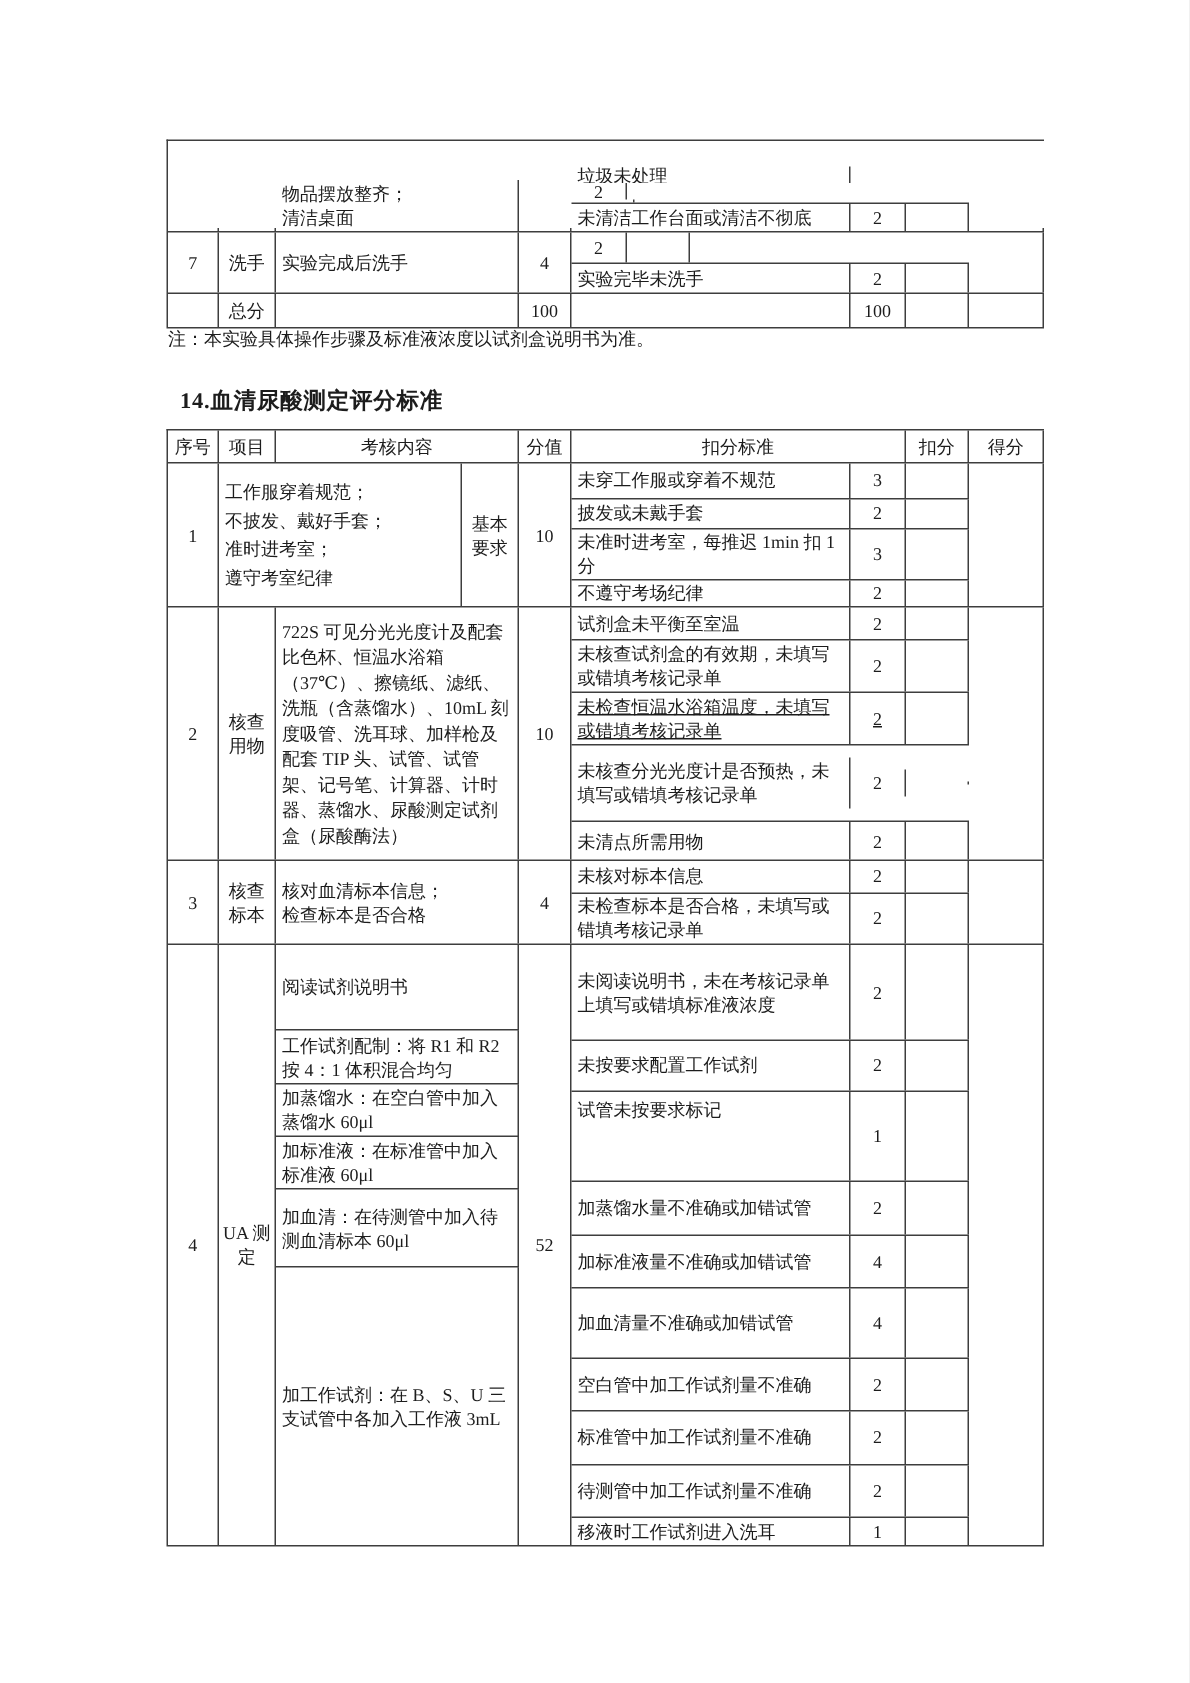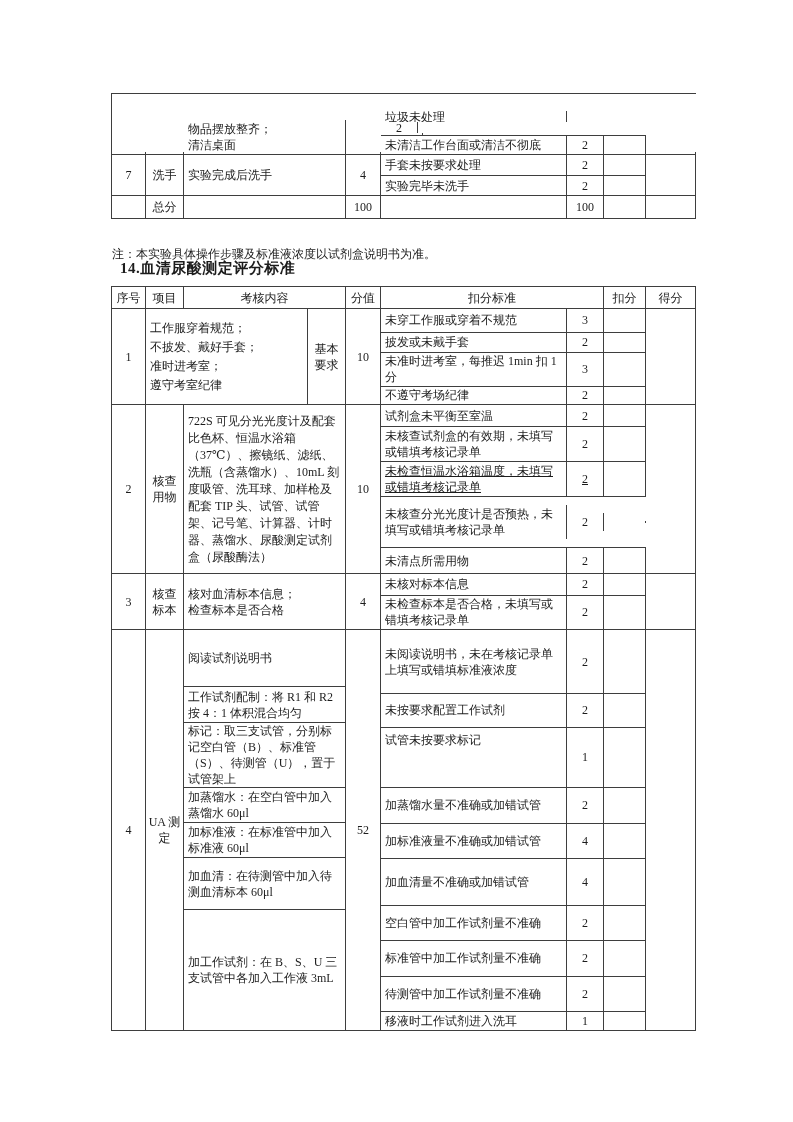--- a/index.html
+++ b/index.html
@@ -17,21 +17,21 @@
     white-space:pre-line;overflow:hidden;
   }
   .cc{justify-content:center;text-align:center;padding:1px 1px;}
   .top{align-items:flex-start;}
   .stack{display:flex;flex-direction:column;}
   .drow{display:flex;}
   .grow{flex:1 1 auto;min-height:0;}
   .hdr .c{justify-content:center;text-align:center;}
   .lh17{line-height:17px;}
   .lh19{line-height:19px;}
-  .note{position:absolute;left:112px;top:218px;width:570px;font-size:12px;margin-top:28px;}
+  .note{position:absolute;left:112px;top:218px;width:570px;font-size:12px;}
   .title{position:absolute;left:120px;top:260px;font-size:15px;font-weight:bold;letter-spacing:0.5px;}
   
   .w-seq{width:34px}.w-item{width:38px}.w-cont{width:162px}.w-score{width:35px}
   .w-dstack{width:265px}.w-dtext{width:186px}.w-dval{width:37px}.w-kf{width:42px}.w-df{width:50px}
   .w-std{width:223px}
 </style>
 </head>
 <body>
 
 <div class="page">
@@ -59,21 +59,20 @@
       <div class="c w-df"></div>
     </div>
 
     <div class="row bb" style="height:40px;">
       <div class="c cc w-seq">7</div>
       <div class="c cc w-item">洗手</div>
       <div class="c w-cont">实验完成后洗手</div>
       <div class="c cc w-score">4</div>
       <div class="stack w-dstack">
         <div class="drow bb" style="height:20px;">
-          <div class="c w-dtext">手套未按要求处理</div>
           <div class="c cc w-dval">2</div>
           <div class="c w-kf"></div>
         </div>
         <div class="drow grow">
           <div class="c w-dtext">实验完毕未洗手</div>
           <div class="c cc w-dval">2</div>
           <div class="c w-kf"></div>
         </div>
       </div>
       <div class="c w-df"></div>
@@ -203,21 +202,20 @@
       <div class="c w-df"></div>
     </div>
 
     <div class="row bb" style="height:400px;">
       <div class="c cc w-seq">4</div>
       <div class="c cc w-item">UA 测
 定</div>
       <div class="stack w-cont">
         <div class="c bb" style="height:57px;width:162px;">阅读试剂说明书</div>
         <div class="c bb" style="height:36px;width:162px;">工作试剂配制：将 R1 和 R2 按 4：1 体积混合均匀</div>
-        <div class="c bb" style="height:65px;width:162px;">标记：取三支试管，分别标记空白管（B）、标准管（S）、待测管（U），置于试管架上</div>
         <div class="c bb" style="height:35px;width:162px;">加蒸馏水：在空白管中加入蒸馏水 60μl</div>
         <div class="c bb" style="height:35px;width:162px;">加标准液：在标准管中加入标准液 60μl</div>
         <div class="c bb" style="height:52px;width:162px;">加血清：在待测管中加入待测血清标本 60μl</div>
         <div class="c grow" style="width:162px;">加工作试剂：在 B、S、U 三支试管中各加入工作液 3mL</div>
       </div>
       <div class="c cc w-score">52</div>
       <div class="stack w-dstack">
         <div class="drow bb" style="height:64px;">
           <div class="c w-dtext">未阅读说明书，未在考核记录单上填写或错填标准液浓度</div>
           <div class="c cc w-dval">2</div>

